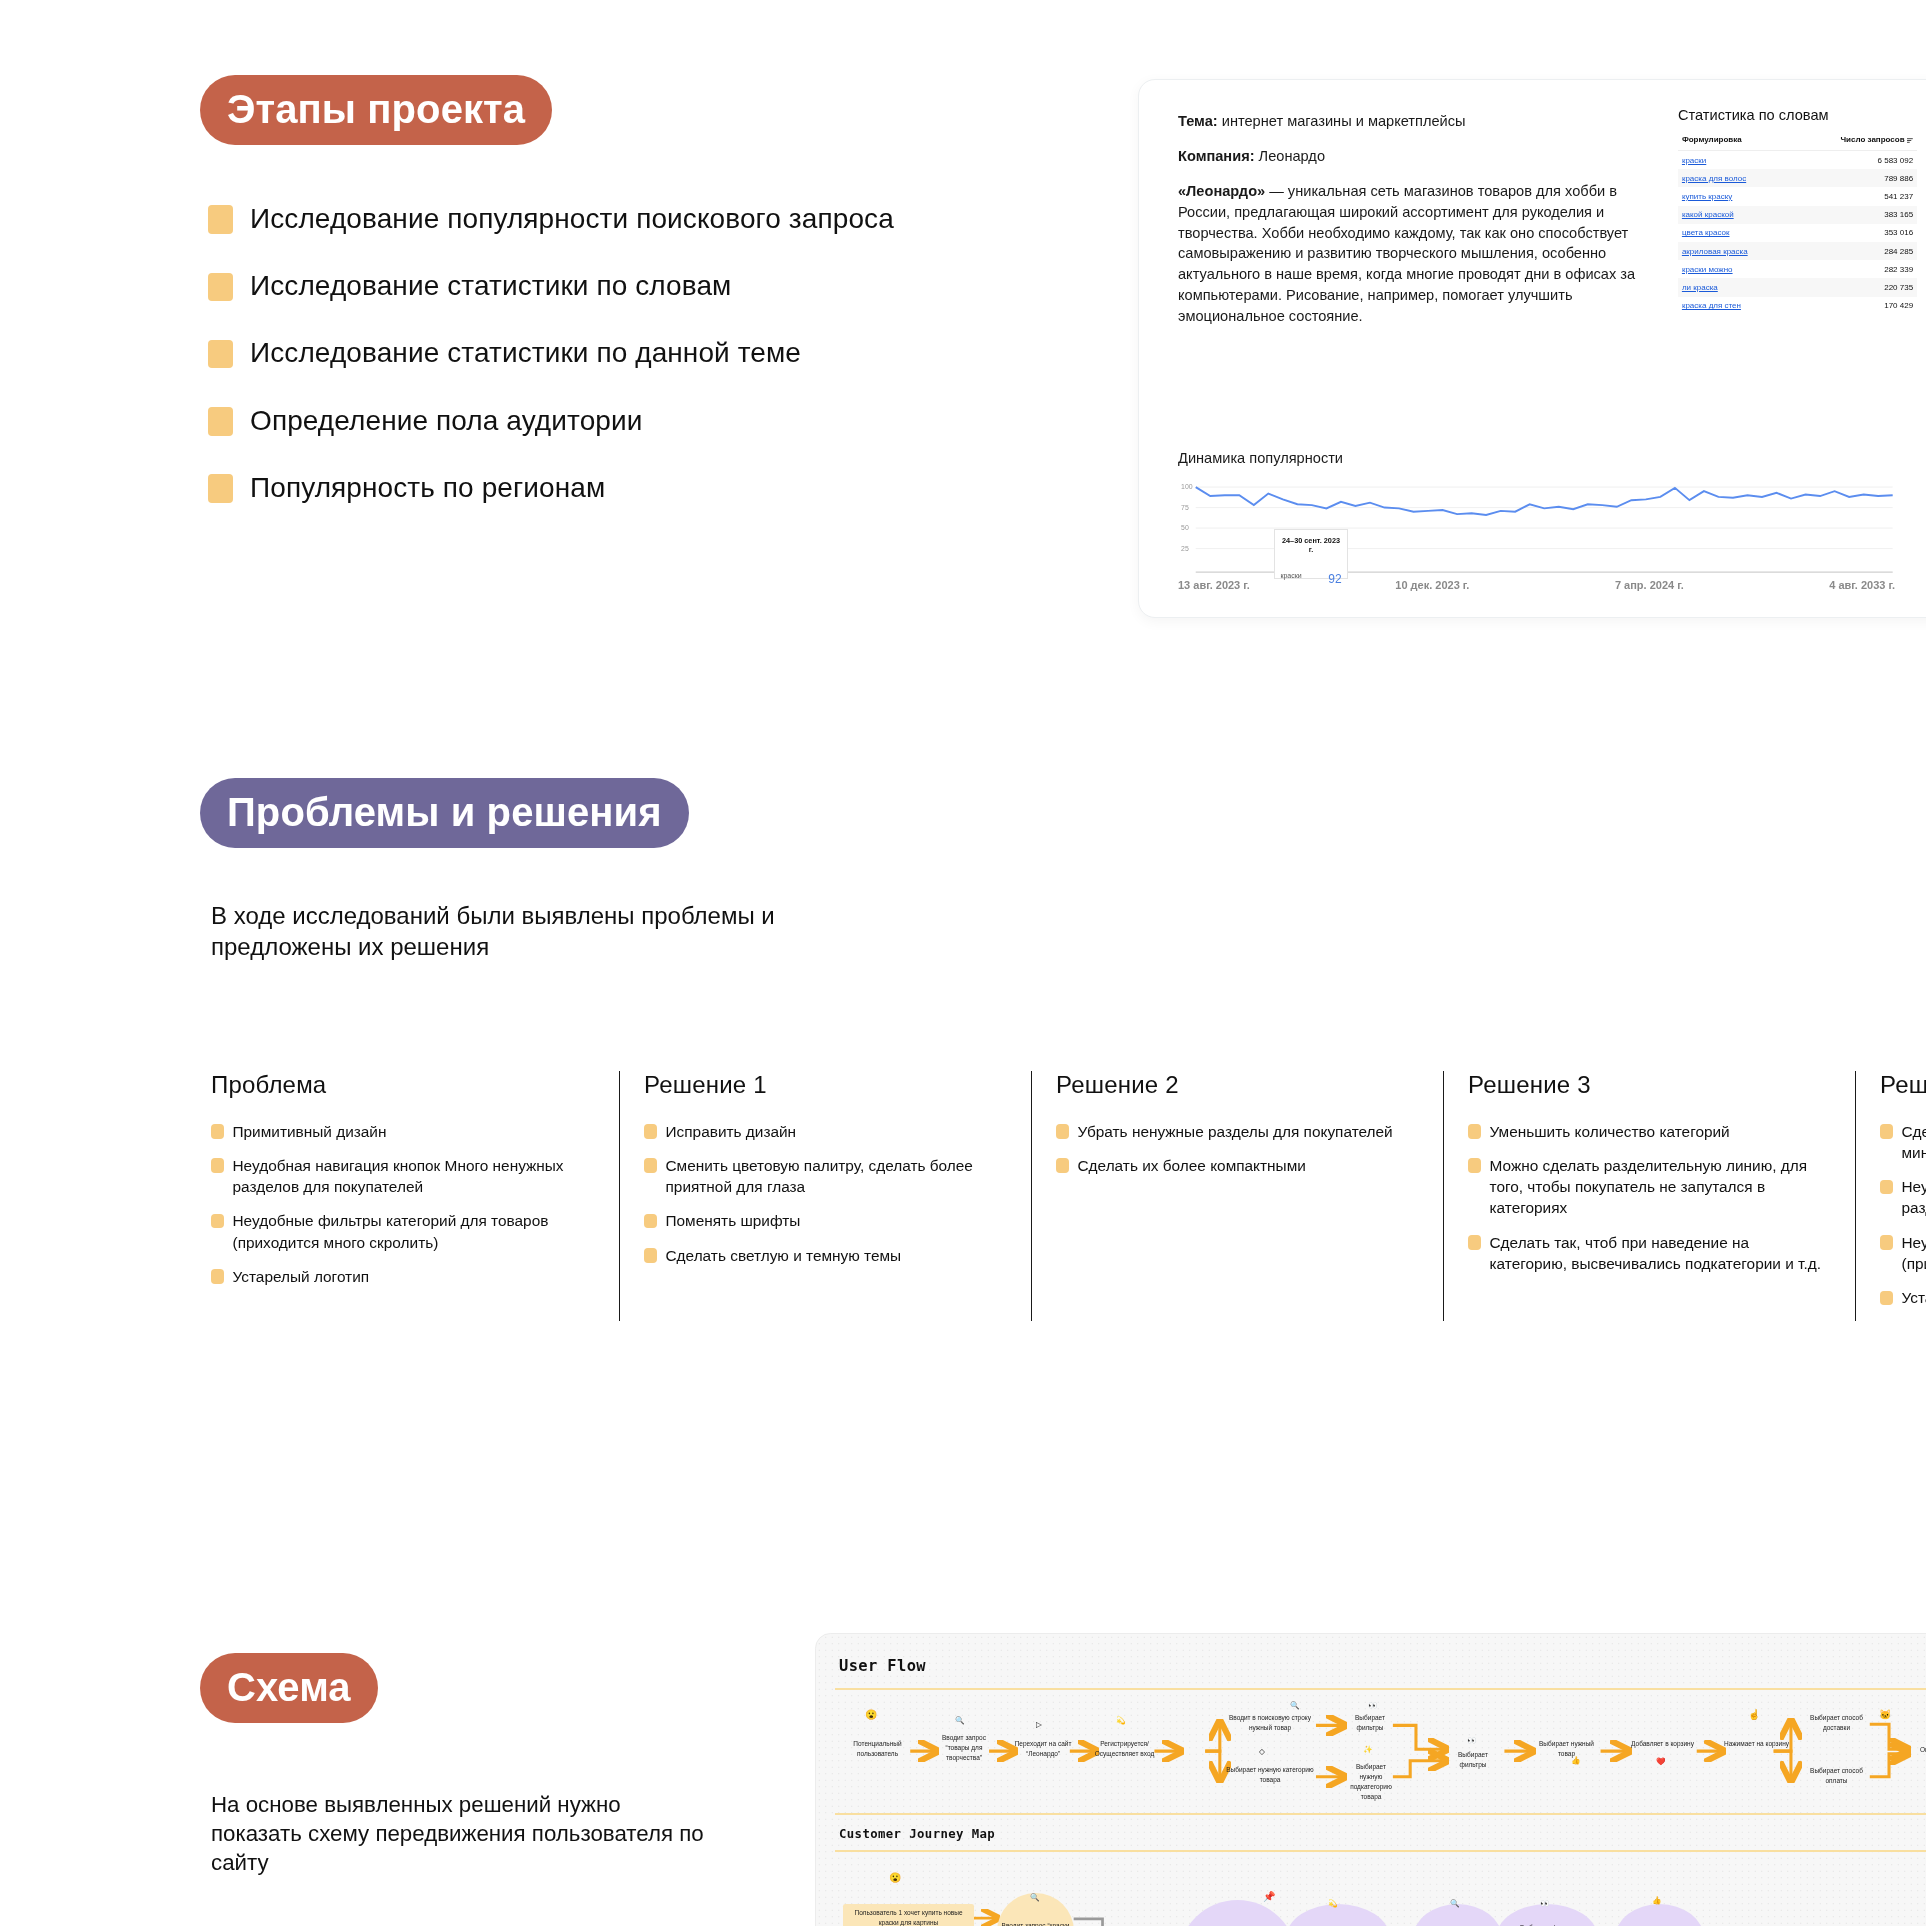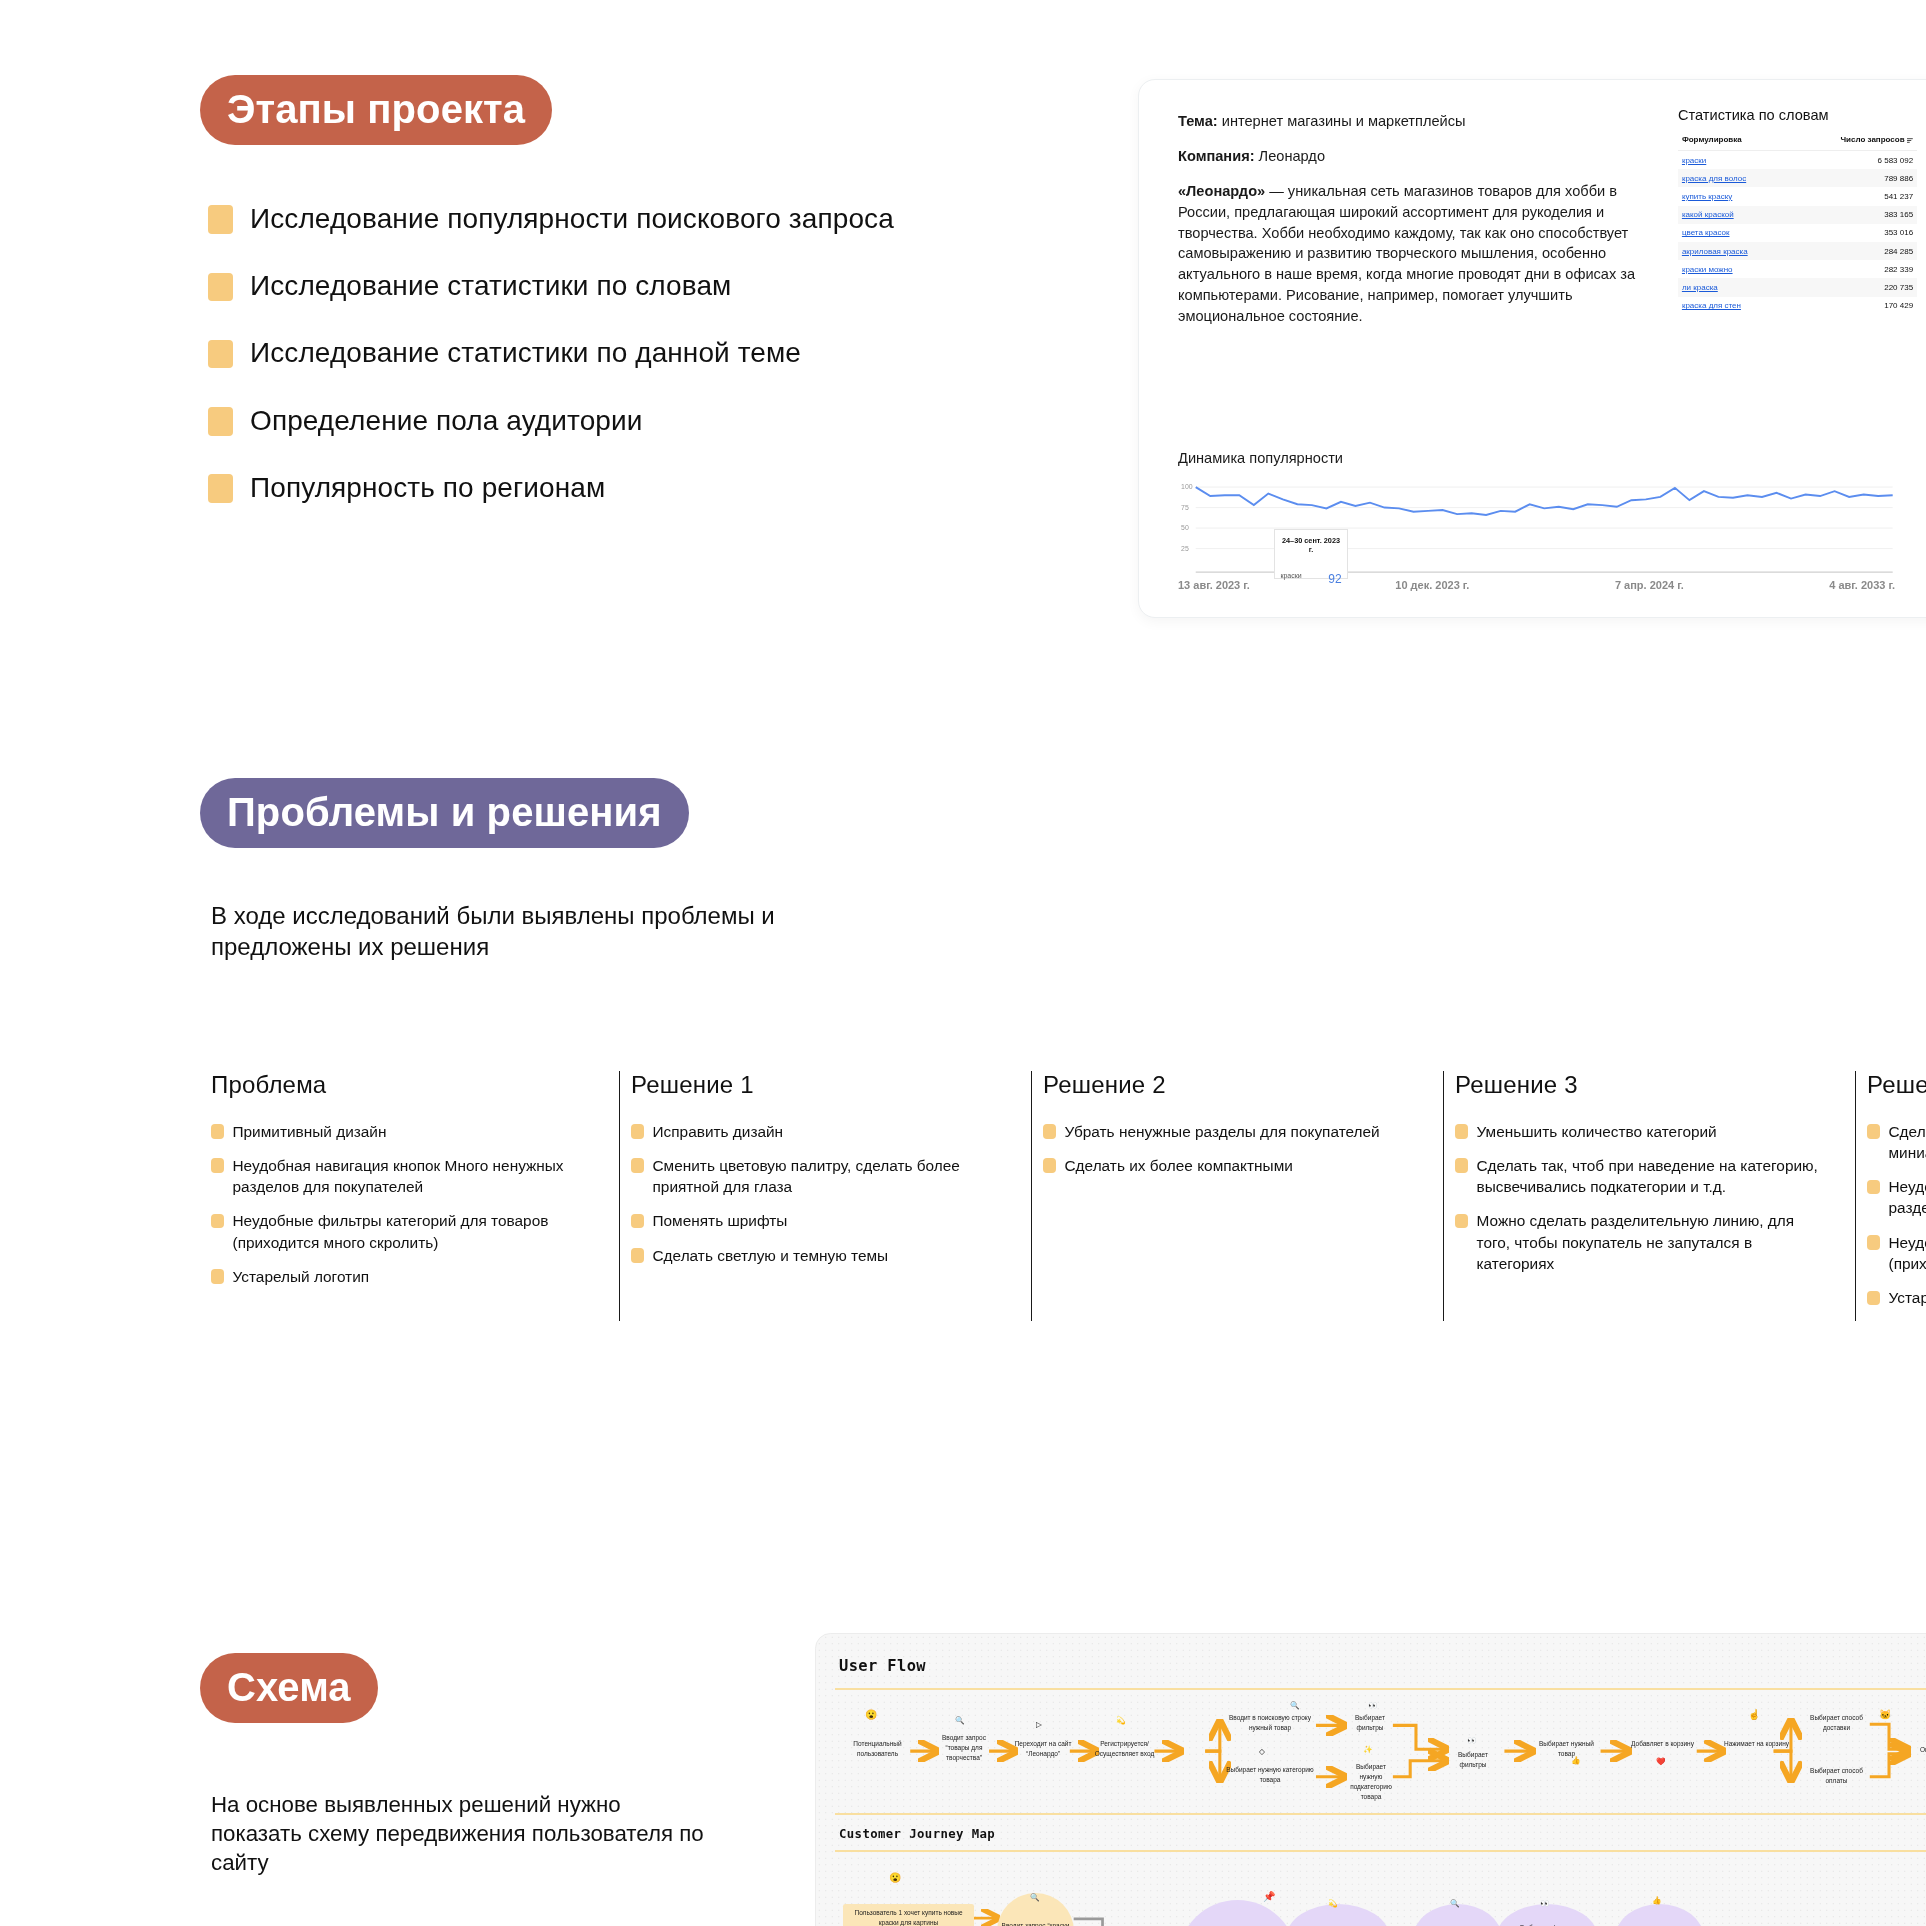--- a/index.html
+++ b/index.html
@@ -105,21 +105,21 @@
 
   
   #sec2-chip { position: absolute; left: 200px; top: 778px; }
   #sec2-lede {
     position: absolute; left: 211px; top: 901px; width: 693px;
     font-size: 24px; line-height: 1.28; color: #111;
   }
 
   #grid { position: absolute; left: 211px; top: 1071px; width: 2053px; display: flex; }
   .col { position: relative; padding-right: 25px; }
-  .col + .col { padding-left: 12px; }
+  .col + .col { padding-left: 25px; }
   .col .vrule {
     position: absolute; left: 0; top: 0; width: 1.2px; height: 100%;
     background: #1a1a1a;
   }
   .col-title { font-size: 24px; font-weight: 400; color: #111; margin-bottom: 21.6px; letter-spacing: 0.2px; }
   .col .bullet-row { margin-bottom: 13px; }
   .col .sq { width: 13px; height: 14.6px; margin-top: 3.5px; margin-right: 8.5px; }
   .col .txt { font-size: 15.4px; line-height: 1.38; color: #111; }
   #c0 { width: 408px; }
   #c1 { width: 412px; }
@@ -367,25 +367,25 @@
   <div class="col" id="c3">
     <span class="vrule"></span>
     <div class="col-title">Решение 3</div>
     <div class="col-items">
         <div class="bullet-row">
           <span class="sq"></span>
           <span class="txt">Уменьшить количество категорий</span>
         </div>
         <div class="bullet-row">
           <span class="sq"></span>
+          <span class="txt">Можно сделать разделительную линию, для того, чтобы покупатель не запутался в категориях</span>
+        </div>
+        <div class="bullet-row">
+          <span class="sq"></span>
           <span class="txt">Сделать так, чтоб при наведение на категорию, высвечивались подкатегории и т.д.</span>
-        </div>
-        <div class="bullet-row">
-          <span class="sq"></span>
-          <span class="txt">Можно сделать разделительную линию, для того, чтобы покупатель не запутался в категориях</span>
         </div>
       </div>
   </div>
   <div class="col" id="c4">
     <span class="vrule"></span>
     <div class="col-title">Решение 4</div>
     <div class="col-items">
         <div class="bullet-row">
           <span class="sq"></span>
           <span class="txt">Сделать логотип более привлекательным и миниатюрным</span>

